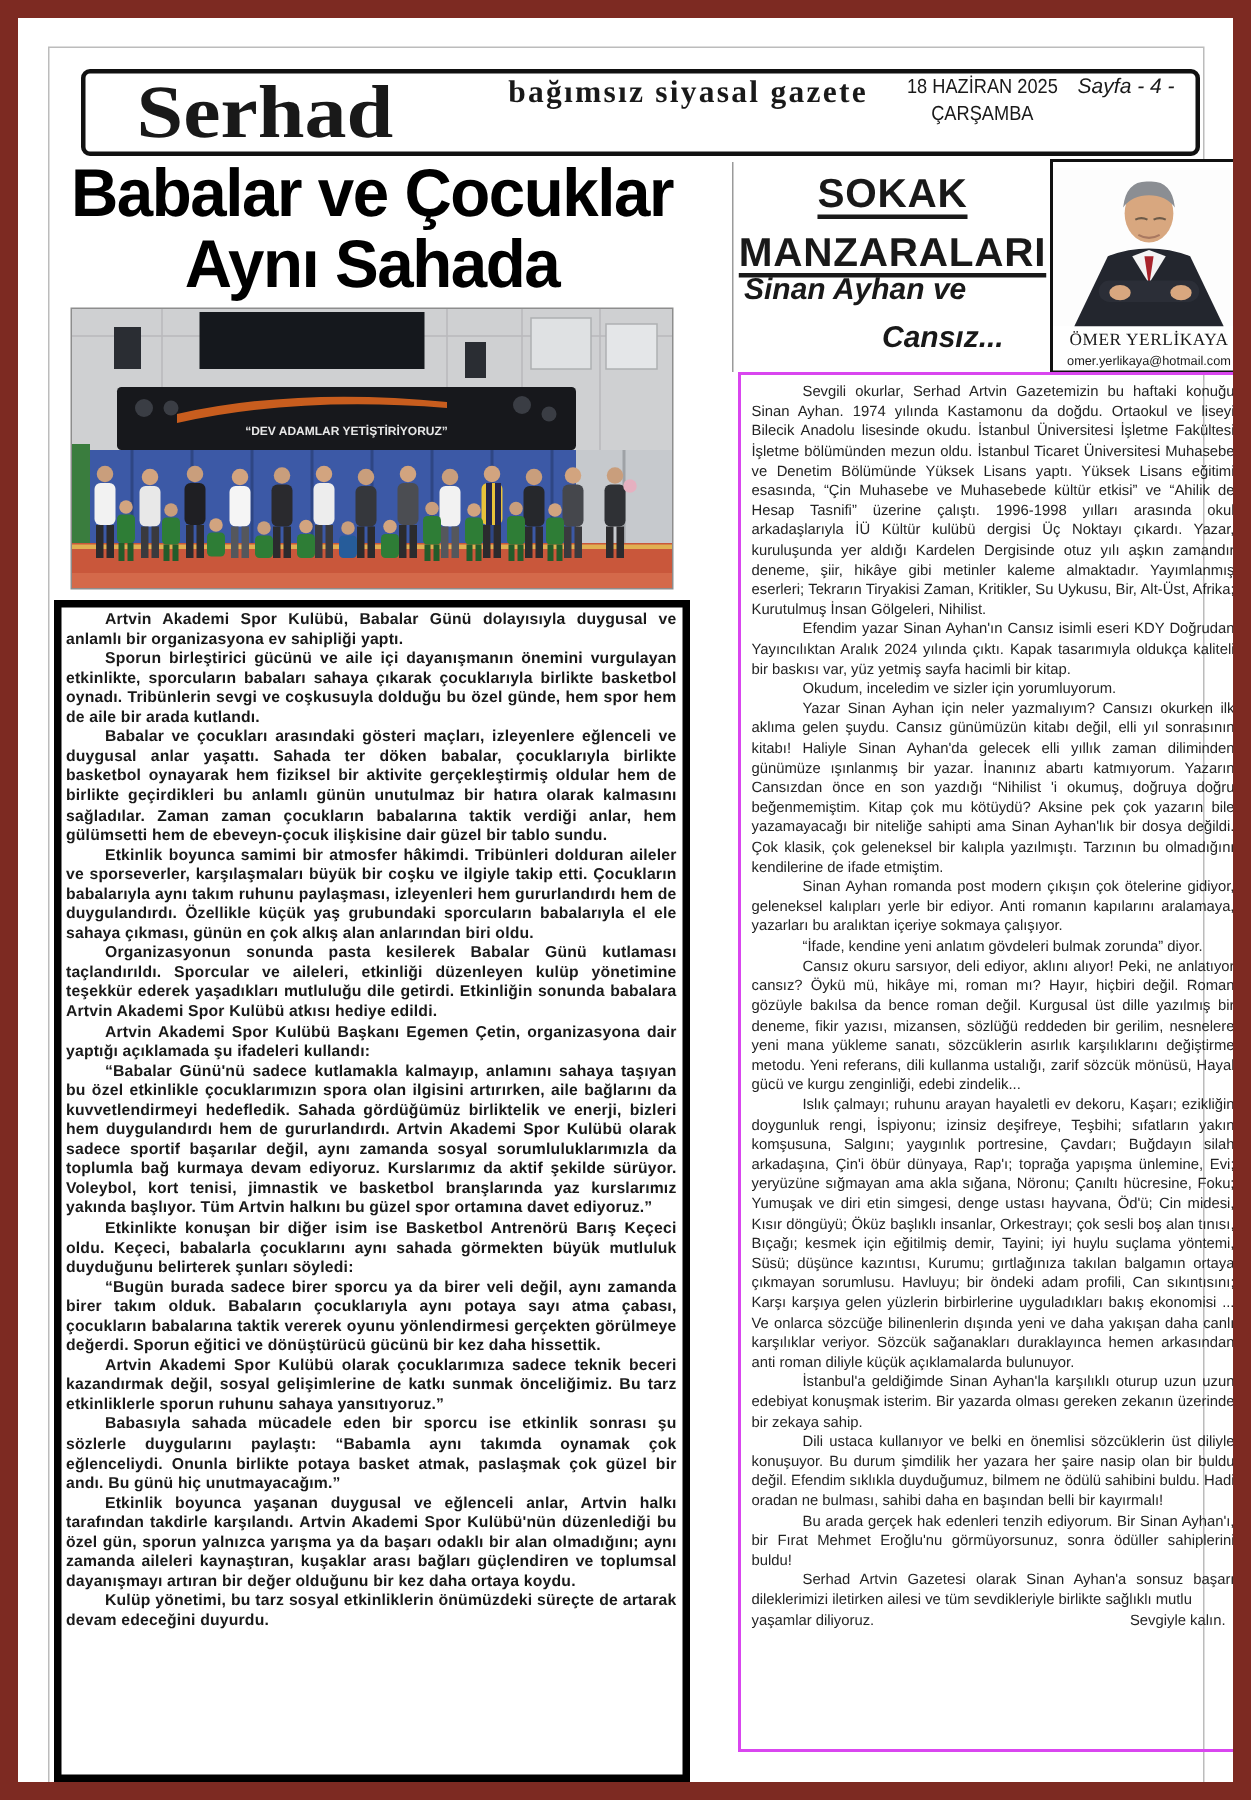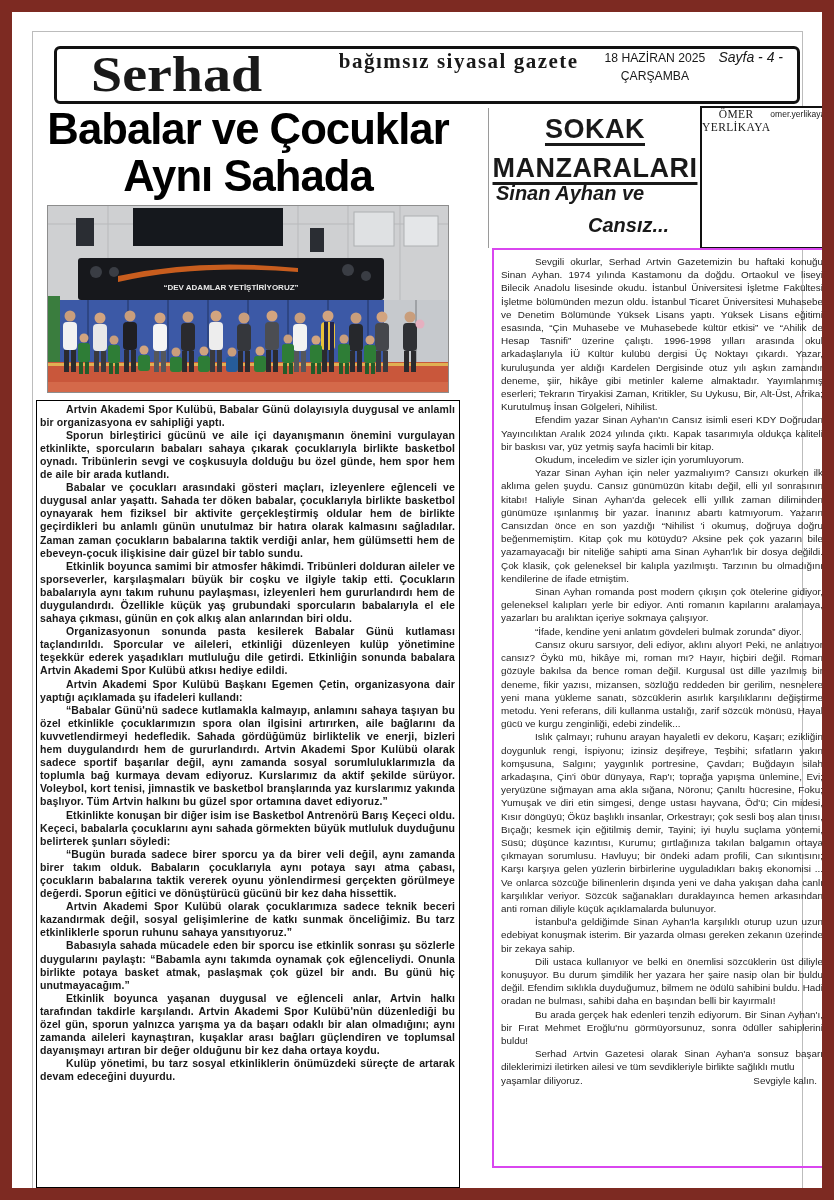--- a/index.html
+++ b/index.html
@@ -15,36 +15,36 @@
          margin-left:34px;transform:scaleX(1.12);transform-origin:0 50%;}
   .tagline{font-family:"Liberation Serif",serif;font-weight:bold;font-size:21px;letter-spacing:1.5px;margin-left:95px;white-space:nowrap;}
   .date-block{margin-left:auto;text-align:center;font-size:13.5px;line-height:1.3;transform:scaleX(.9);white-space:nowrap;}
   .page-label{font-style:italic;font-weight:normal;font-size:14px;margin:0 14px 0 8px;white-space:nowrap;}
 
   
   .left-col{position:absolute;left:36px;top:106px;width:424px;}
   .headline{margin:0;text-align:center;font-weight:bold;font-size:45px;line-height:1.04;color:#000;
             letter-spacing:-1px;transform:scaleX(.97);transform-origin:50% 0;}
   .photo{margin:5px auto 7px auto;width:400px;height:186px;border:1px solid #8d8d8d;display:block;}
-  .article-body{border:1px solid #000000;height:788px;overflow:hidden;box-sizing:border-box;
+  .article-body{border:5px solid #000000;height:788px;overflow:hidden;box-sizing:border-box;
                 padding:2px 4px 2px 3px;font-weight:bold;font-size:10.5px;line-height:13.1px;
                 text-align:justify;color:#1a1a1a;letter-spacing:.12px;}
   .article-body p{margin:0;text-indent:26px;}
 
   
   .right-col{position:absolute;left:461px;top:106px;width:340px;margin-left:31px;}
   .col-rule{position:absolute;left:-4px;top:2px;height:140px;border-left:1px solid #9a9a9a;}
   .col-head{position:relative;height:142px;}
   .col-title{width:206px;text-align:center;font-weight:bold;font-size:27px;line-height:1.45;padding-top:4px;letter-spacing:.5px;}
   .col-title span{text-decoration:underline;text-decoration-thickness:2.5px;text-underline-offset:5px;}
   .col-sub{position:absolute;left:0;top:76px;width:206px;font-weight:bold;font-style:italic;font-size:20px;}
   .sub1{margin-left:4px;}
   .sub2{margin-left:96px;margin-top:9px;}
   .author-box{position:absolute;right:0;top:0;width:132px;height:143px;border:2px solid #111;
-              background:#fff;box-sizing:border-box;display:flex;flex-direction:row;overflow:hidden;}
+              background:#fff;box-sizing:border-box;display:flex;flex-direction:column;overflow:hidden;}
   .portrait{flex:1;display:block;}
   .author-name{font-family:"Liberation Serif",serif;font-size:11.5px;text-align:center;letter-spacing:.4px;line-height:1.1;}
   .author-email{font-size:8.5px;text-align:center;margin:1px 0 2px 0;}
   .col-body{position:absolute;left:0;top:142px;width:340px;height:920px;border:2px solid #d946ef;
             box-sizing:border-box;padding:5px 7px;font-size:9.9px;line-height:13.2px;
             text-align:justify;color:#242424;overflow:hidden;}
   .col-body p{margin:0;text-indent:34px;}
   .closing-row{display:flex;justify-content:space-between;padding-right:6px;}
 </style>
 </head>

